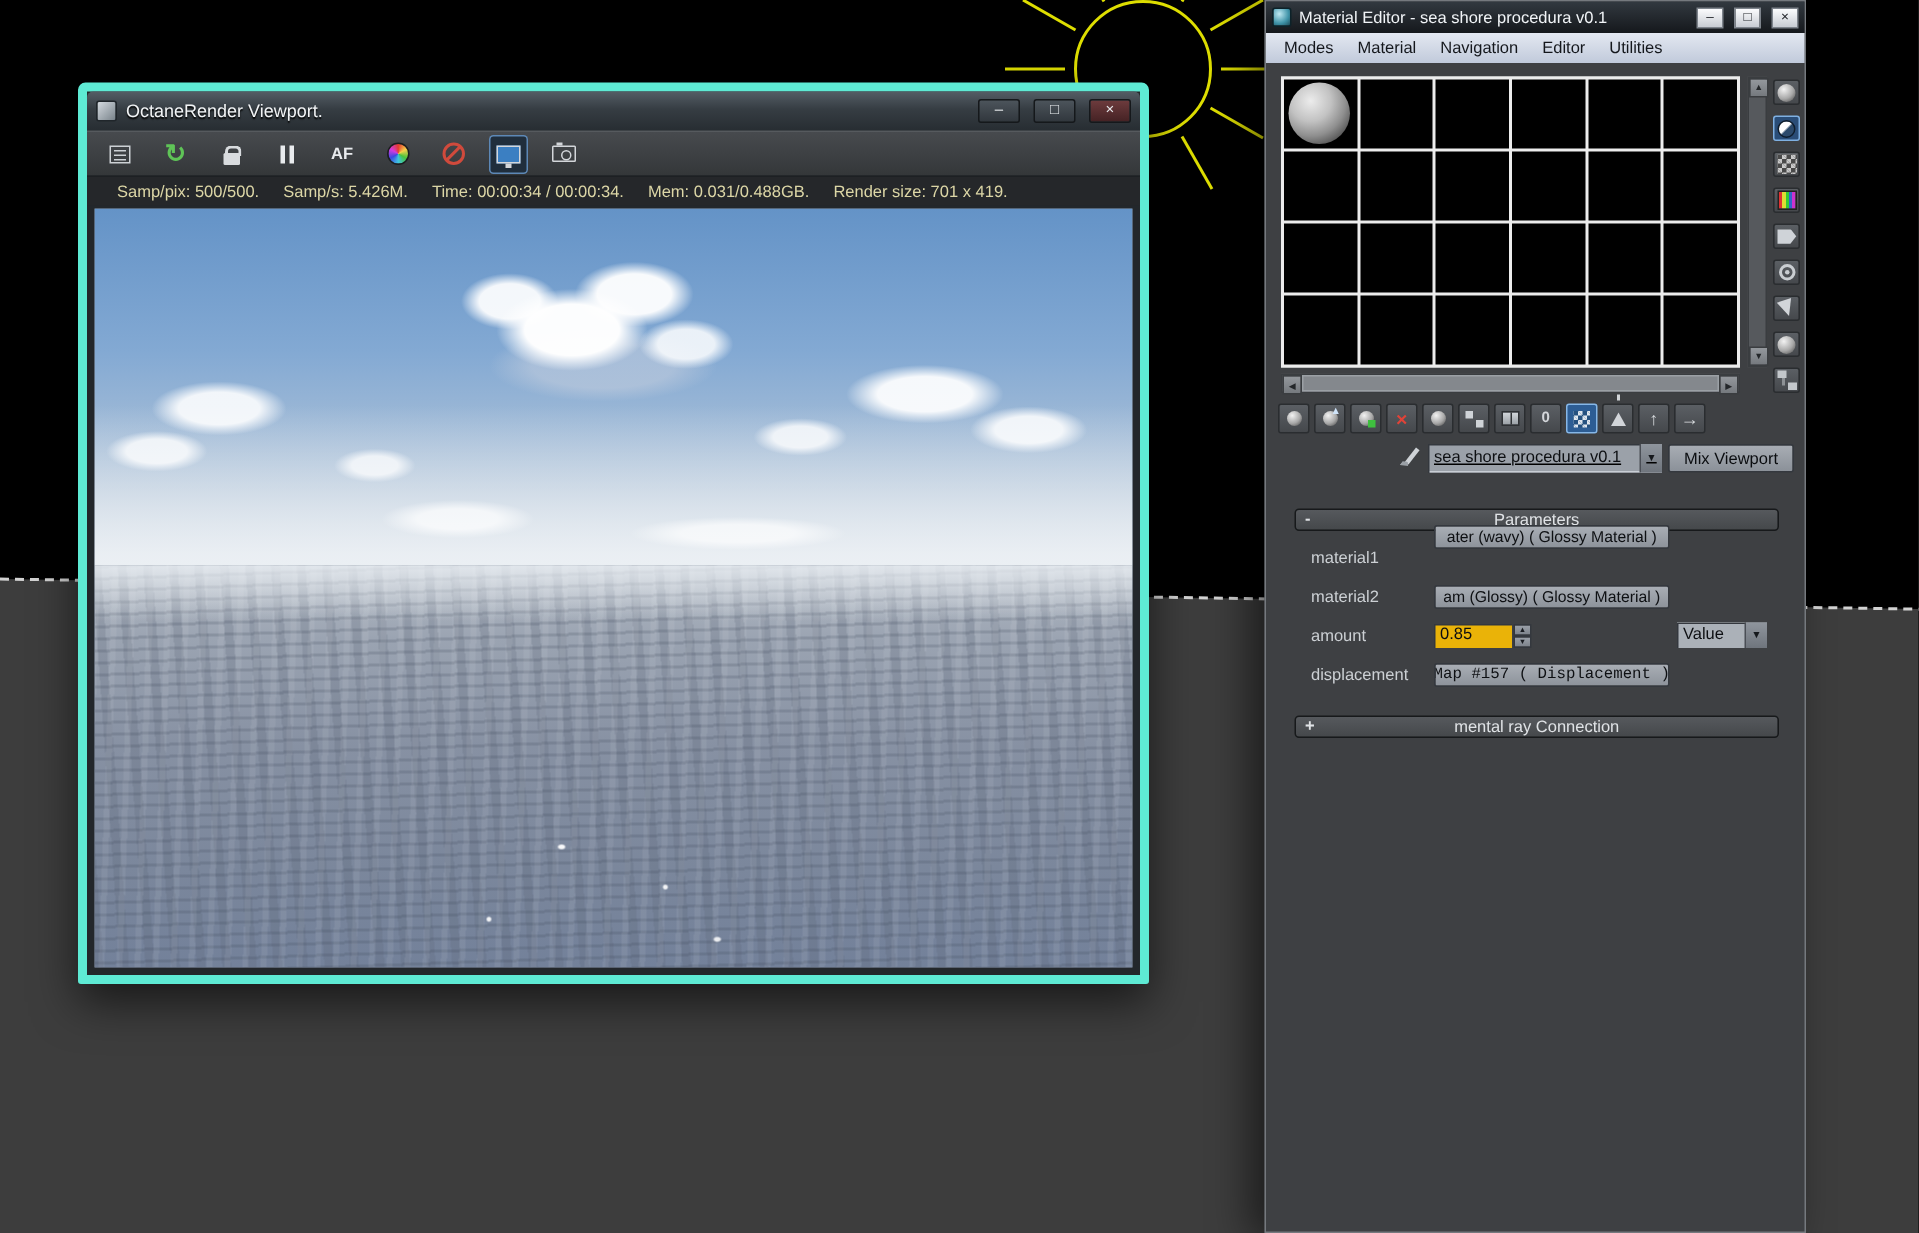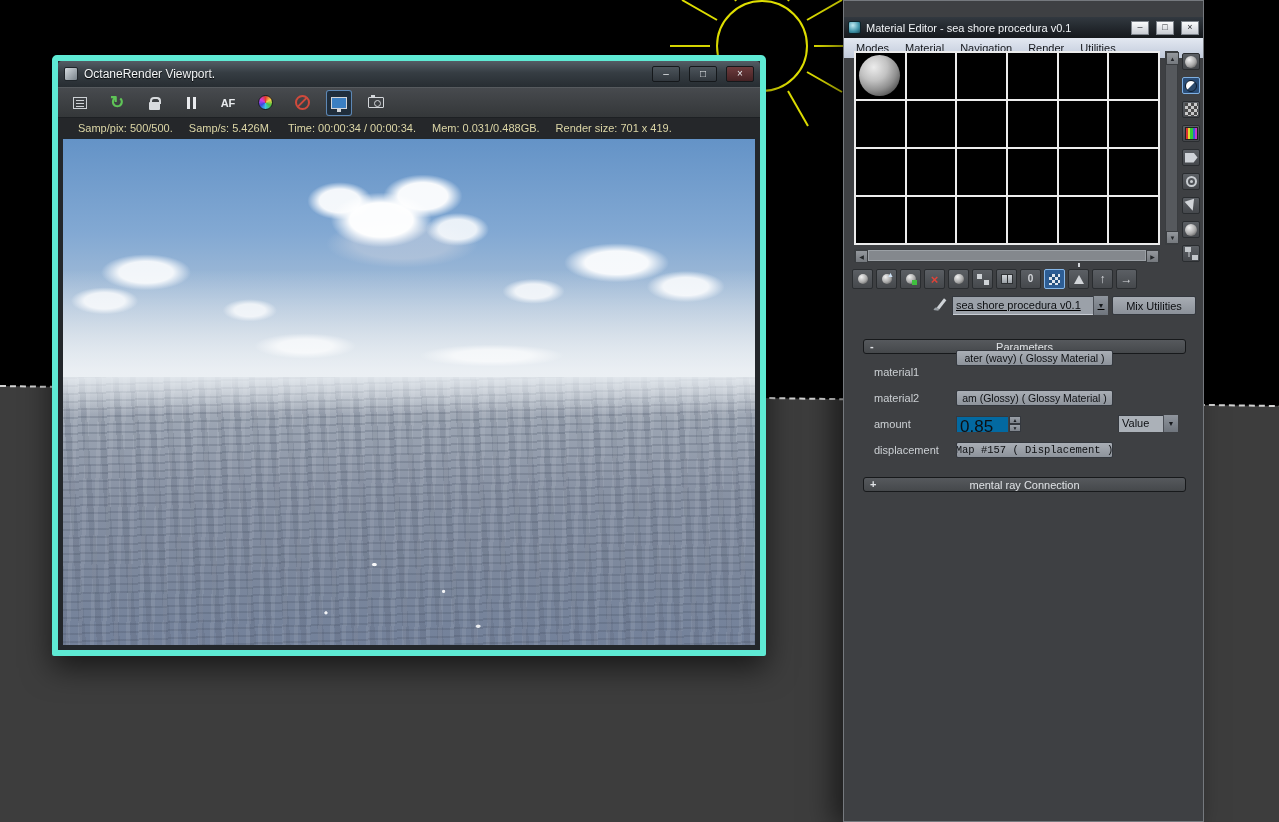--- a/index.html
+++ b/index.html
@@ -123,21 +123,21 @@
     border:1px solid #d3d6da; border-radius:50%; }
   .icon-camera::after { content:""; position:absolute; top:-3px; left:2px; width:4px; height:2px; background:#d3d6da; }
 
   
   .me-win {
     position:absolute; left:843px; top:0; width:361px; height:822px;
     background:#3e4043; border:1px solid #75797e;
     box-shadow:-10px 4px 26px rgba(0,0,0,.55); z-index:4;
   }
   .me-title { height:21px; display:flex; align-items:center; gap:5px; padding:0 4px;
-    background:linear-gradient(#323940,#15181c); color:#f1f4f7; font-size:11px;margin-top:16px; }
+    background:linear-gradient(#323940,#15181c); color:#f1f4f7; font-size:11px; }
   .me-app-icon { width:13px; height:13px; border-radius:2px;
     background:radial-gradient(circle at 35% 30%, #bfe9f2, #3f93a8 60%, #1d4a57); border:1px solid #0d2229; }
   .me-title .title-text { flex:1; }
   .me-btn { width:18px; height:14px; margin-left:2px; display:flex; align-items:center; justify-content:center;
     font-size:9px; line-height:1; color:#1e2126;
     background:linear-gradient(#fbfcfd,#c8ccd3); border:1px solid #7e848c; }
   .me-menu { height:20px; display:flex; align-items:center; padding:0 4px;
     background:linear-gradient(#e3e8f1,#c1cadb); font-size:11px; color:#14171c; }
   .menu-item { padding:1px 8px; }
 
@@ -227,21 +227,21 @@
     display:flex; align-items:center; justify-content:center;
     background:linear-gradient(#56595d,#45484b); border:1px solid #17191b; border-radius:3px;
     color:#e0e3e6; font-size:11px; }
   .rollout .collapse { position:absolute; left:6px; top:0; font-size:11px; font-weight:bold; }
   .param-label { position:absolute; left:30px; font-size:11px; color:#ccd0d4; }
   .param-btn { position:absolute; left:112px; width:157px; height:16px;
     display:flex; align-items:center; justify-content:center; white-space:nowrap; overflow:hidden;
     background:linear-gradient(#a9aeb5,#8d939b); border:1px solid #34383e; border-radius:2px;
     font-size:10.5px; color:#0e1013; }
   .amount-field { position:absolute; left:112px; top:415px; width:52px; height:16px;
-    background:#0369a1; box-shadow:inset 1px 1px 0 #34383e; font-size:17px; color:#0d0f12; padding:1px 4px; }
+    background:#eab308; box-shadow:inset 1px 1px 0 #34383e; font-size:11px; color:#0d0f12; padding:1px 4px; }
   .spinner { position:absolute; left:165px; top:415px; width:12px; height:16px; display:flex; flex-direction:column; }
   .spin-btn { flex:1; display:flex; align-items:center; justify-content:center; font-size:5px; color:#191c20;
     background:linear-gradient(#9ba1a9,#7d838b); border:1px solid #34383e; }
   .value-combo { position:absolute; left:274px; top:414px; width:60px; height:17px; display:flex;
     background:#abb1b8; box-shadow:inset 1px 1px 0 #34383e; font-size:11px; color:#0d0f12; }
   .value-combo .value { flex:1; padding:2px 4px 16px; }
 </style>
 </head>
 <body>
 
@@ -329,21 +329,21 @@
     <span class="title-text">Material Editor - sea shore procedura v0.1</span>
     <span class="me-btn">–</span>
     <span class="me-btn">□</span>
     <span class="me-btn">×</span>
   </div>
 
   <div class="me-menu">
     <span class="menu-item">Modes</span>
     <span class="menu-item">Material</span>
     <span class="menu-item">Navigation</span>
-    <span class="menu-item">Render</span>
+    <span class="menu-item">Editor</span>
     <span class="menu-item">Utilities</span>
   </div>
 
   <div class="slots">
     <div class="slot">
         <div class="sphere"></div>
       </div>
     <div class="slot"></div>
     <div class="slot"></div>
     <div class="slot"></div>
@@ -451,21 +451,21 @@
         <span class="arrow-glyph">→</span>
       </span>
   </div>
 
   <div class="eyedrop"></div>
 
   <div class="name-combo">
     <span class="value">sea shore procedura v0.1</span>
     <span class="combo-arrow">▼</span>
   </div>
-  <div class="mix-btn">Mix Utilities</div>
+  <div class="mix-btn">Mix Viewport</div>
 
   <div class="rollout" style="top:338px;">
     <span class="collapse">-</span>
     <span>Parameters</span>
   </div>
 
   <span class="param-label" style="top:365px;">material1</span>
   <span class="param-btn" style="top:349px;">ater (wavy)  ( Glossy Material )</span>
 
   <span class="param-label" style="top:391px;">material2</span>

